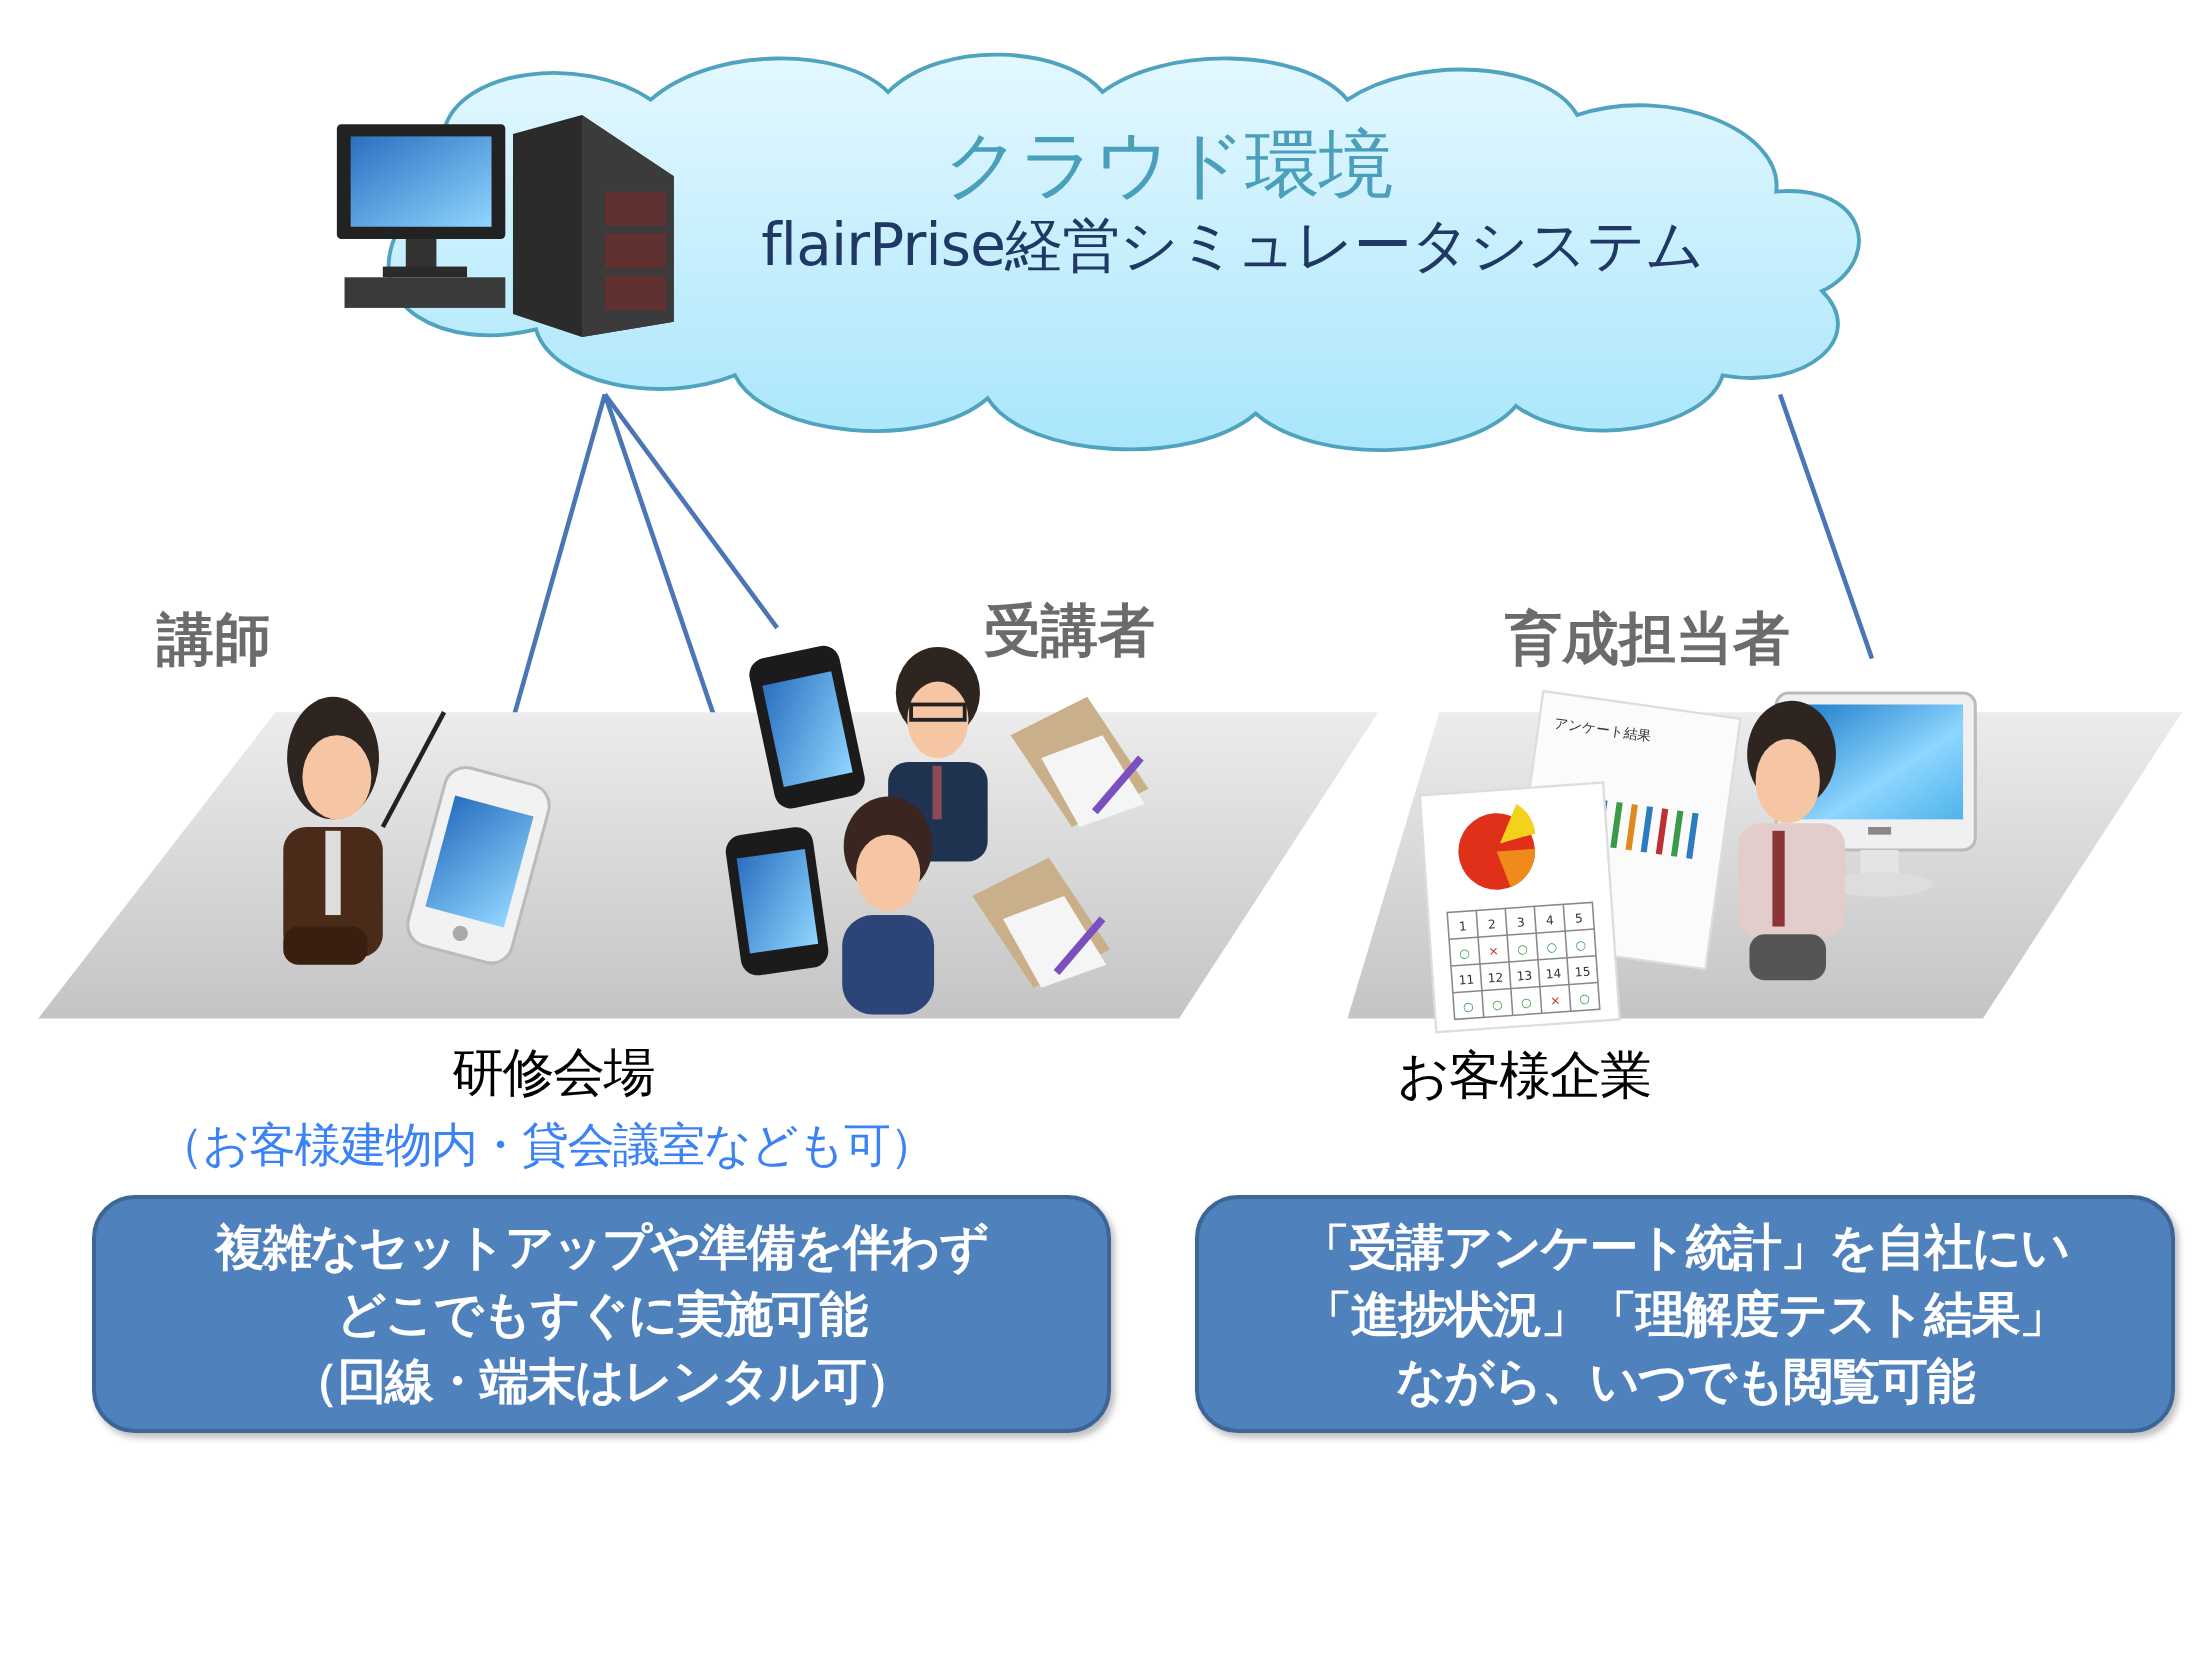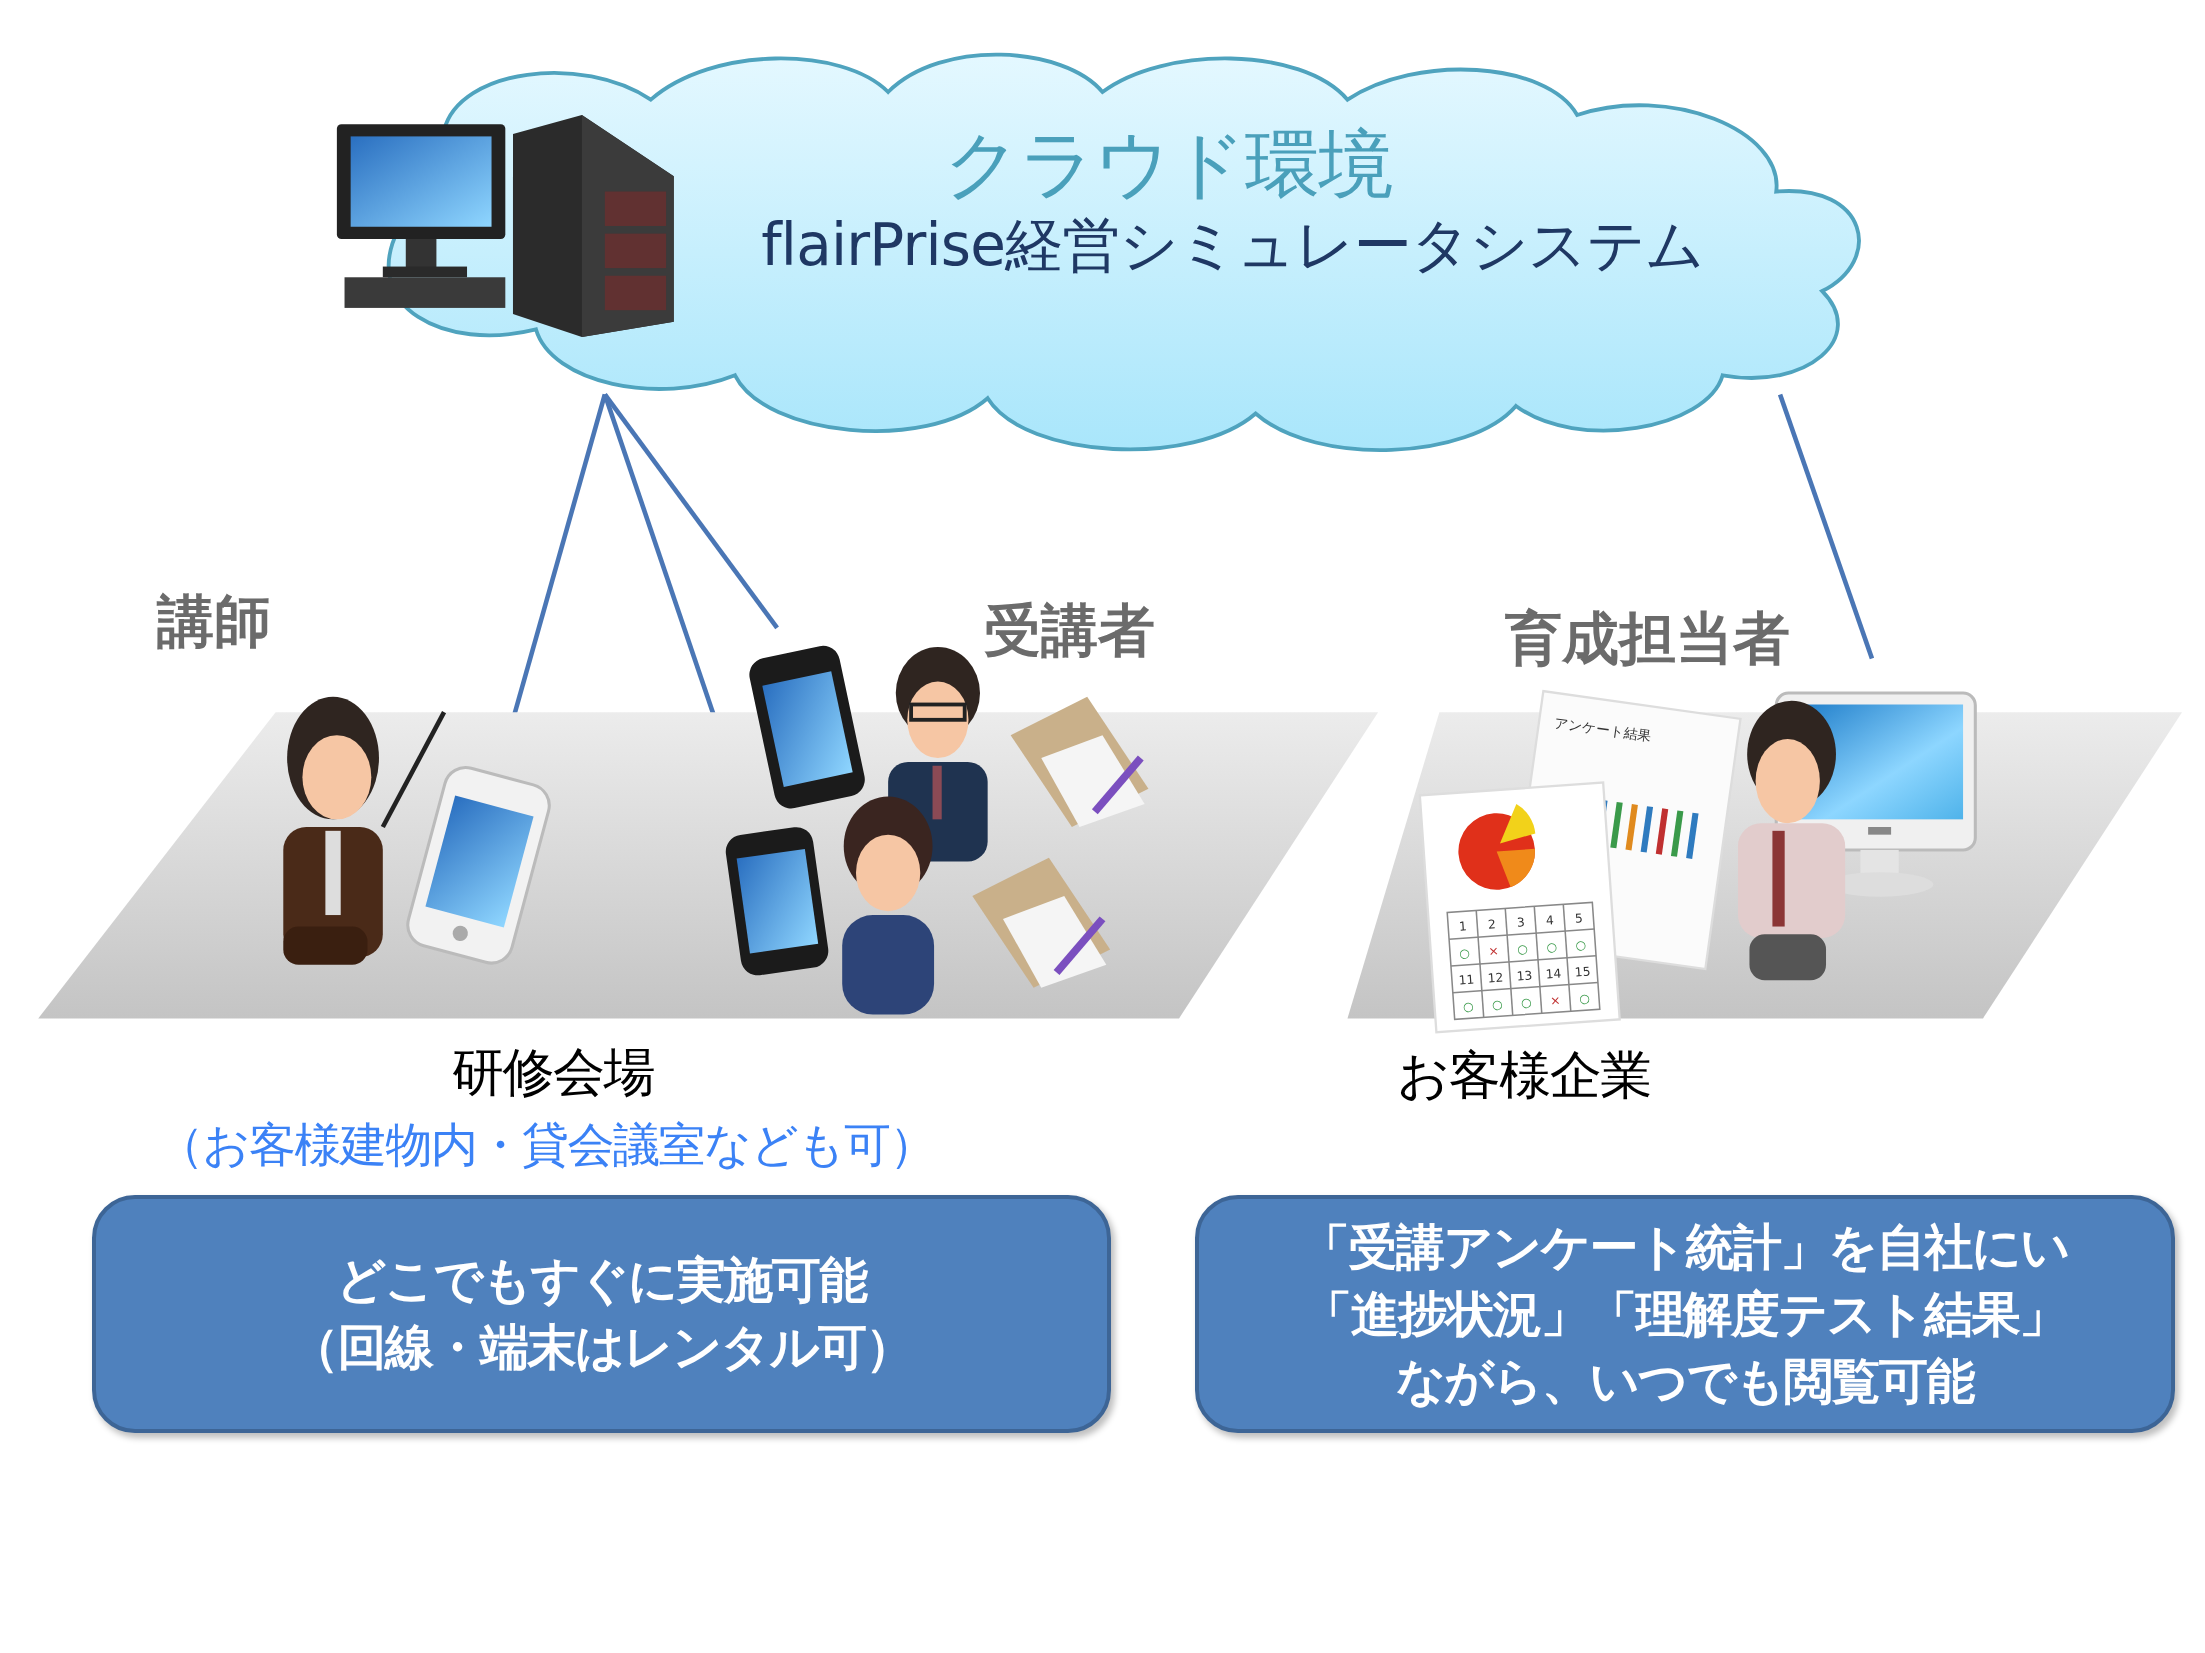--- a/index.html
+++ b/index.html
@@ -5,21 +5,21 @@
   html, body { margin:0; padding:0; background:#ffffff; }
   body { width:2205px; height:1654px; position:relative; overflow:hidden;
          font-family:"DejaVu Sans", "Liberation Sans", sans-serif; }
   #art { position:absolute; left:0; top:0; width:2205px; height:1654px; }
   .txt { position:absolute; white-space:nowrap; }
   .cloud-title { left:766px; top:115px; width:804px; text-align:center;
                  font-size:75px; font-weight:normal; color:#4aa0bb; letter-spacing:-1.5px; }
   .cloud-sub { left:735px; top:207px; width:995px; text-align:center;
                font-size:58px; color:#1f3864; letter-spacing:-0.8px; }
   .role { font-size:57px; font-weight:bold; color:#6b6b6b; }
-  .role-instructor { left:157px; top:584px; }
+  .role-instructor { left:157px; top:602px; }
   .role-trainee { left:984px; top:593px;text-align:right; }
   .role-manager { left:1505px; top:601px; }
   .place { font-size:52px; font-weight:normal; color:#000; letter-spacing:-1.5px; }
   .place-venue { left:452px; top:1038px; }
   .place-client { left:1397px; top:1041px; }
   .venue-note { left:157px; top:1114px; font-size:47px; color:#3b82f6; letter-spacing:-1.5px; }
   .callout { position:absolute; background:#4f81bd; border:4.6px solid #3d6596;
              border-radius:43px; box-shadow:3.1px 4.6px 6.1px rgba(0,0,0,0.25);
              color:#fff; font-weight:bold; text-align:center; display:flex;
              flex-direction:column; justify-content:center; }
@@ -201,20 +201,21 @@
 
 <div class="txt role role-instructor">講師</div>
 <div class="txt role role-trainee">受講者</div>
 <div class="txt role role-manager">育成担当者</div>
 
 <div class="txt place place-venue">研修会場</div>
 <div class="txt venue-note">（お客様建物内・貸会議室なども可）</div>
 <div class="txt place place-client">お客様企業</div>
 
 <div class="callout callout-left">
+  <div class="line">複雑なセットアップや準備を伴わず</div>
   <div class="line">どこでもすぐに実施可能</div>
   <div class="line">（回線・端末はレンタル可）</div>
 </div>
 
 <div class="callout callout-right">
   <div class="line">「受講アンケート統計」を自社にい</div>
   <div class="line">「進捗状況」「理解度テスト結果」</div>
   <div class="line">ながら、いつでも閲覧可能</div>
 </div>
 

